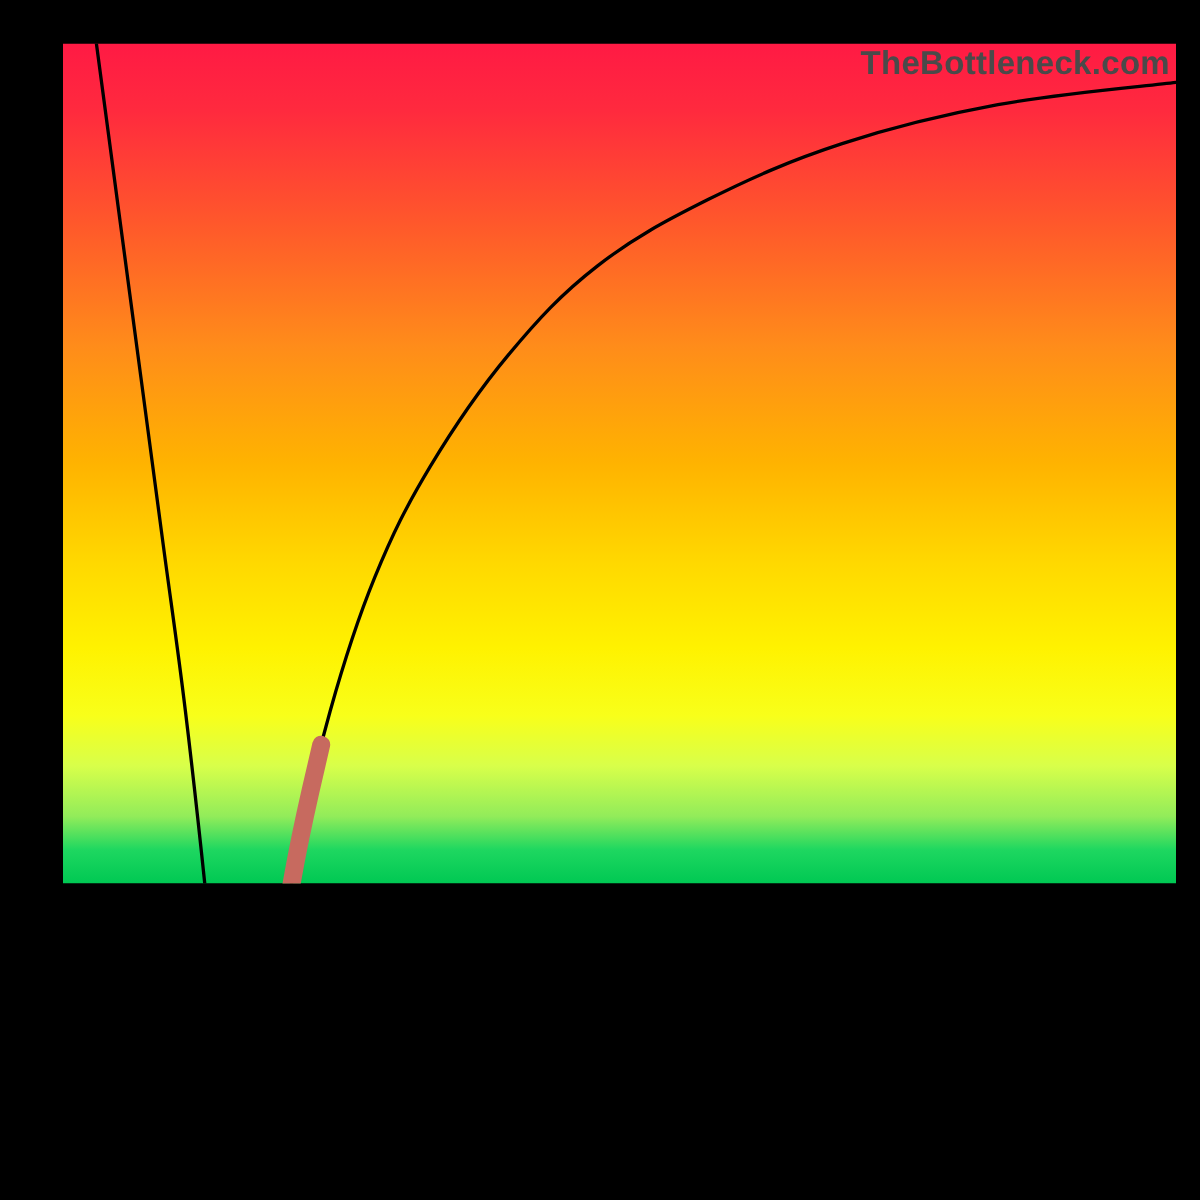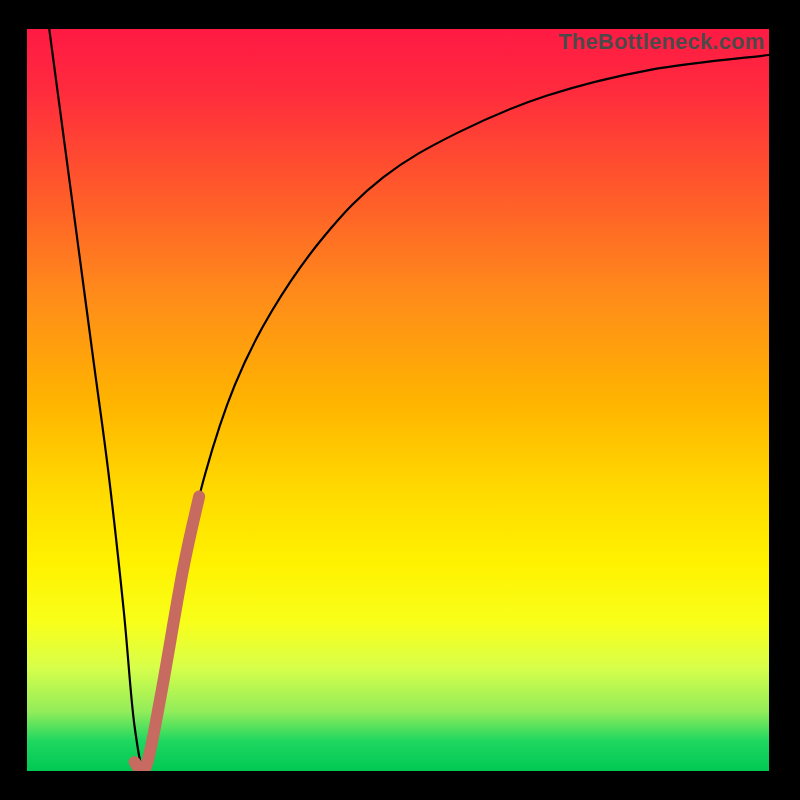--- a/index.html
+++ b/index.html
@@ -12,24 +12,24 @@
   }
   .frame {
     position: absolute;
     inset: 0;
     width: 800px;
     height: 800px;
     background: #000;
   }
   .plot-area {
     position: absolute;
-    left: 27px;
+    left: 42px;
     top: 29px;
     width: 742px;
-    height: 742px;
+    height: 560px;
     overflow: hidden;
   }
   .gradient-bg {
     position: absolute;
     inset: 0;
     background: linear-gradient(to bottom,
       #ff1a44 0%,
       #ff2a3e 8%,
       #ff5a2a 22%,
       #ff8c1a 36%,

